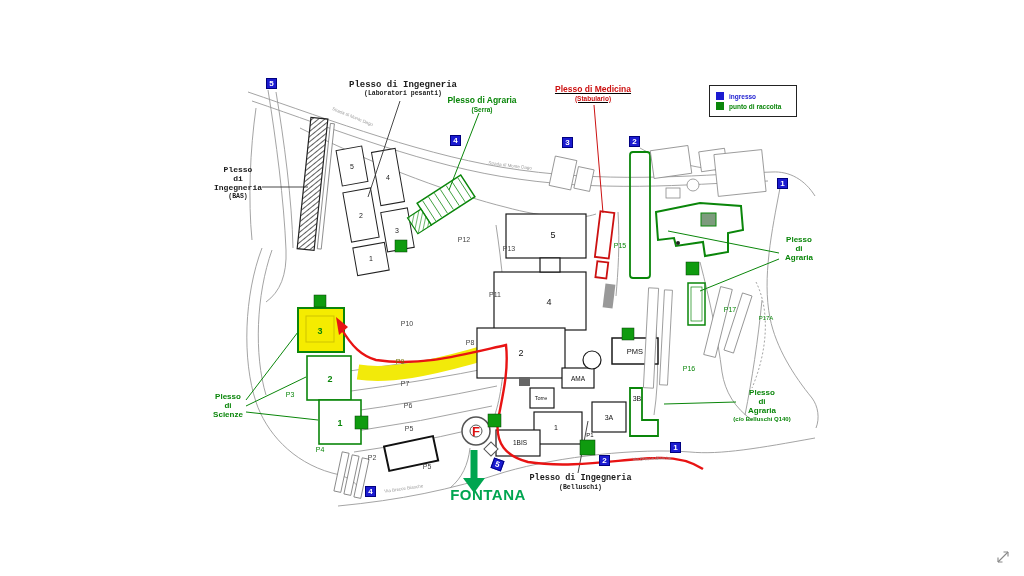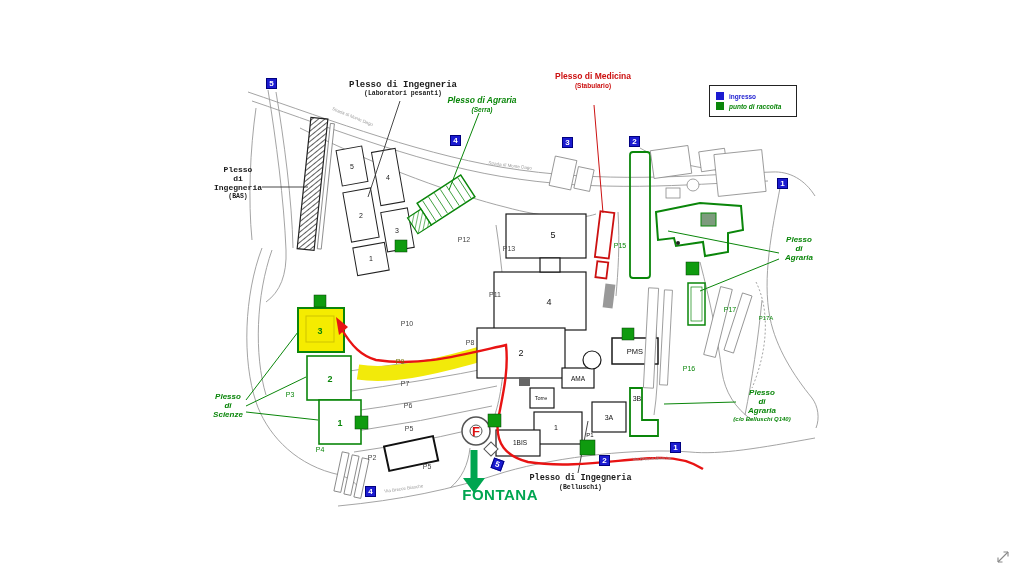--- a/index.html
+++ b/index.html
@@ -3,23 +3,23 @@
 <meta charset="utf-8">
 <style>
   html,body{margin:0;padding:0;background:#fff;}
   .stage{position:relative;width:1024px;height:576px;background:#fff;overflow:hidden;
          font-family:"Liberation Sans",sans-serif;}
   .stage svg{position:absolute;left:0;top:0;}
   svg text{font-family:"Liberation Sans",sans-serif;}
   .ann{position:absolute;text-align:center;line-height:1.12;pointer-events:none;}
   .ann .t{font-weight:bold;white-space:pre-line;}
   .black{color:#1a1a1a;font-family:Liberation Mono, monospace;}
-  .green{color:#0a860a;font-style:italic;}
+  .green{color:#0a860a;}
   .red{color:#cc1111;}
-  .fontana{color:#00a550;font-weight:bold;font-size:15px;letter-spacing:.5px;text-align:right;}
+  .fontana{color:#00a550;font-weight:bold;font-size:15px;letter-spacing:.5px;}
   .marker{position:absolute;width:11px;height:11px;background:#1b1bd0;border:1px solid #000080;
           color:#fff;font-size:8px;font-weight:bold;display:flex;align-items:center;
           justify-content:center;box-sizing:border-box;}
   .legend{position:absolute;left:709px;top:85px;width:88px;border:1.3px solid #222;background:#fff;
           padding:4px 6px;box-sizing:border-box;}
   .legend .row{display:flex;align-items:center;gap:5px;margin:2px 0;}
   .legend .sw{width:8px;height:8px;flex:0 0 8px;}
   .legend .sw.blue{background:#1b1bd0;}
   .legend .sw.green{background:#0a860a;}
   .legend .lb{font-size:6.5px;font-weight:bold;}
@@ -259,21 +259,21 @@
 </div>
 
 <div class="ann" style="left:348px;top:80px;width:110px;">
   <div class="t black" style="font-size:9px;">Plesso di Ingegneria</div>
   <div class="t black" style="font-size:6.5px;">(Laboratori pesanti)</div>
 </div>
 <div class="ann" style="left:438px;top:96px;width:88px;">
   <div class="t green" style="font-size:8.5px;">Plesso di Agraria</div>
   <div class="t green" style="font-size:6.5px;">(Serra)</div>
 </div>
-<div class="ann" style="left:543px;top:72px;width:100px;">
+<div class="ann" style="left:543px;top:85px;width:100px;text-decoration:underline;">
   <div class="t red" style="font-size:8.5px;">Plesso di Medicina</div>
   <div class="t red" style="font-size:6.5px;">(Stabulario)</div>
 </div>
 <div class="ann" style="left:203px;top:166px;width:70px;">
   <div class="t black" style="font-size:8px;">Plesso
 di
 Ingegneria</div>
   <div class="t black" style="font-size:6.5px;">(BAS)</div>
 </div>
 <div class="ann" style="left:773px;top:236px;width:52px;">

